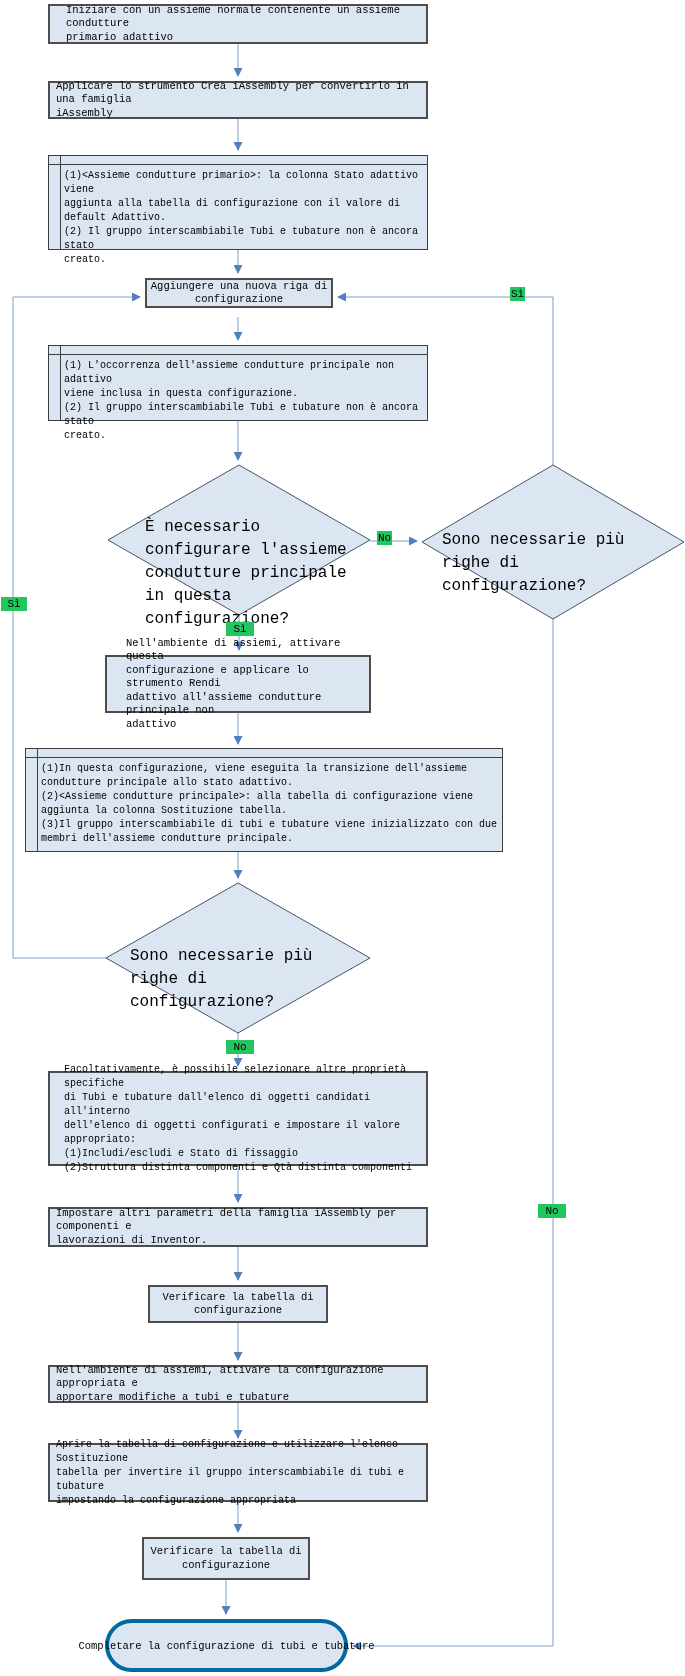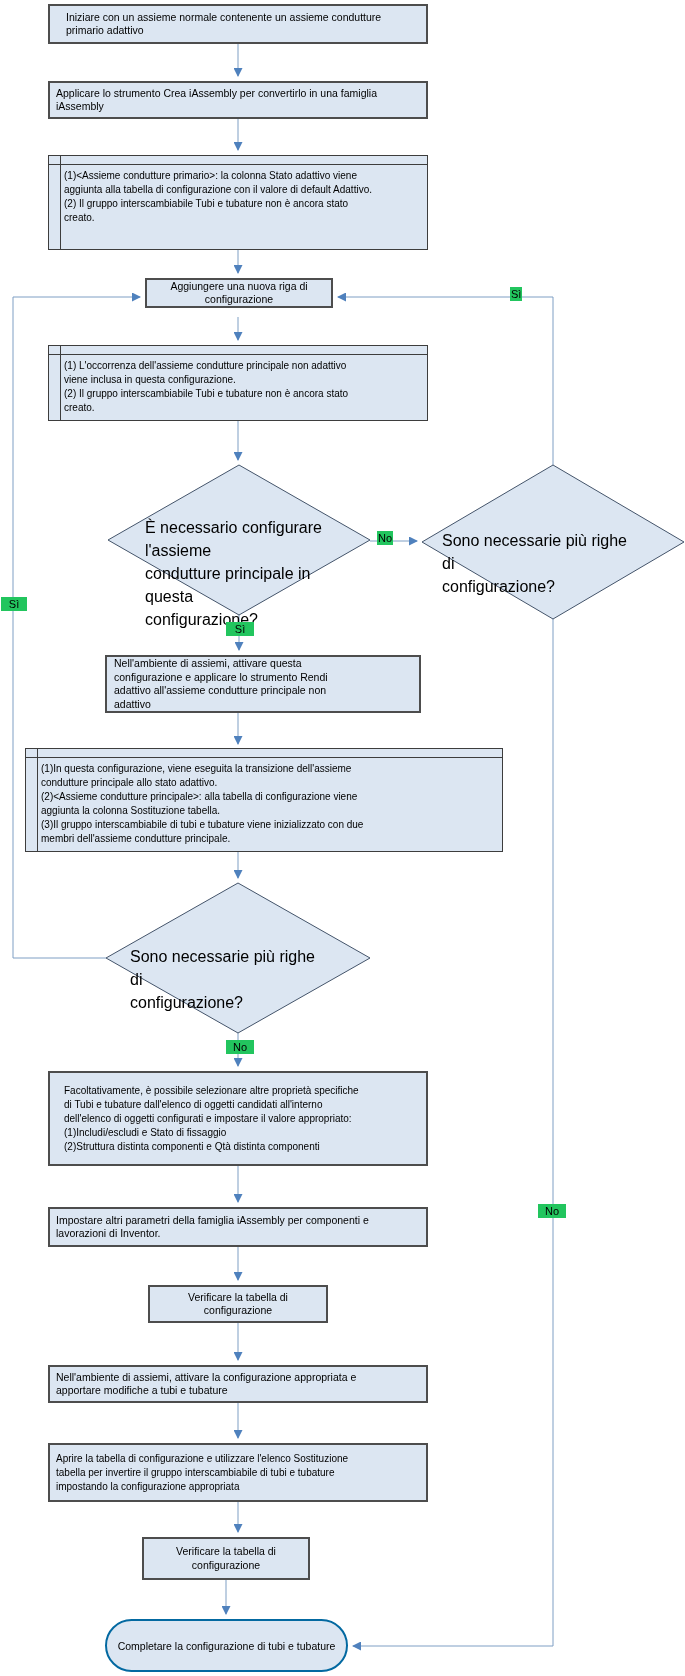--- a/index.html
+++ b/index.html
@@ -1,31 +1,31 @@
 <!DOCTYPE html>
 <html><head>
 <meta charset="utf-8">
 <style>
   html,body{margin:0;padding:0;background:#ffffff}
   .canvas{position:relative;width:685px;height:1676px;background:#ffffff;
-          font-family:Liberation Sans, sans-serif;color:#000;overflow:hidden}
+          font-family:Liberation Mono, monospace;color:#000;overflow:hidden}
   .layer{position:absolute;left:0;top:0}
   .box{position:absolute;box-sizing:border-box;background:#dce6f2;border:2px solid #4d4d4d;
        display:flex;align-items:center;font-size:10.5px;line-height:13.5px}
   .box > span{white-space:pre-line}
   .ctr{justify-content:center;text-align:center}
   .note{position:absolute;box-sizing:border-box;background:#dce6f2;border:1px solid #3d3d3d;
         font-size:10px;line-height:14px}
   .note-h{position:absolute;left:0;right:0;top:8px;height:0;border-top:1px solid #3d3d3d}
   .note-v{position:absolute;top:0;bottom:0;left:11px;width:0;border-left:1px solid #3d3d3d}
   .note-t{position:absolute;left:15px;right:2px;top:13px;white-space:pre-line}
   .dtext{position:absolute;font-size:16px;line-height:23px;white-space:pre-line}
   .elabel{position:absolute;font-size:11px;line-height:14px;background:#22c55e;
           padding:0 1px;text-align:center}
-  .term{position:absolute;box-sizing:border-box;background:#dce6f2;border:2px solid #0369a1;
+  .term{position:absolute;box-sizing:border-box;background:#dce6f2;border:4px solid #0369a1;
         border-radius:27px;display:flex;align-items:center;justify-content:center;
         font-size:10.5px;white-space:nowrap}
 </style>
 </head>
 <body>
 
 <div class="canvas">
 
   <svg class="layer" width="685" height="1676" viewBox="0 0 685 1676">
     <defs>
@@ -95,21 +95,21 @@
   </div>
 
   <div class="dtext" style="left:145px;top:516px;width:205px">È necessario configurare l'assieme
 condutture principale in questa
 configurazione?</div>
   <div class="dtext" style="left:442px;top:529px;width:190px">Sono necessarie più righe di
 configurazione?</div>
   <div class="dtext" style="left:130px;top:945px;width:200px">Sono necessarie più righe di
 configurazione?</div>
 
-  <div class="box" style="left:105px;top:655px;width:316px;height:58px;padding-left:7px;padding-right:3px">
+  <div class="box" style="left:105px;top:655px;width:266px;height:58px;padding-left:19px;padding-right:3px">
     <span>Nell'ambiente di assiemi, attivare questa
 configurazione e applicare lo strumento Rendi
 adattivo all'assieme condutture principale non
 adattivo</span>
   </div>
 
   <div class="note" style="left:25px;top:748px;width:478px;height:104px">
     <div class="note-h"></div>
     <div class="note-v"></div>
     <div class="note-t">(1)In questa configurazione, viene eseguita la transizione dell'assieme

